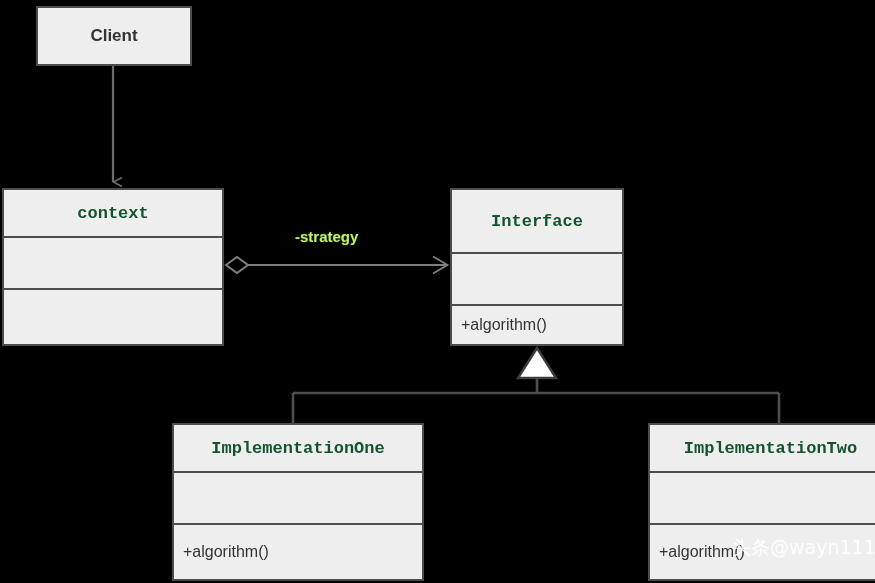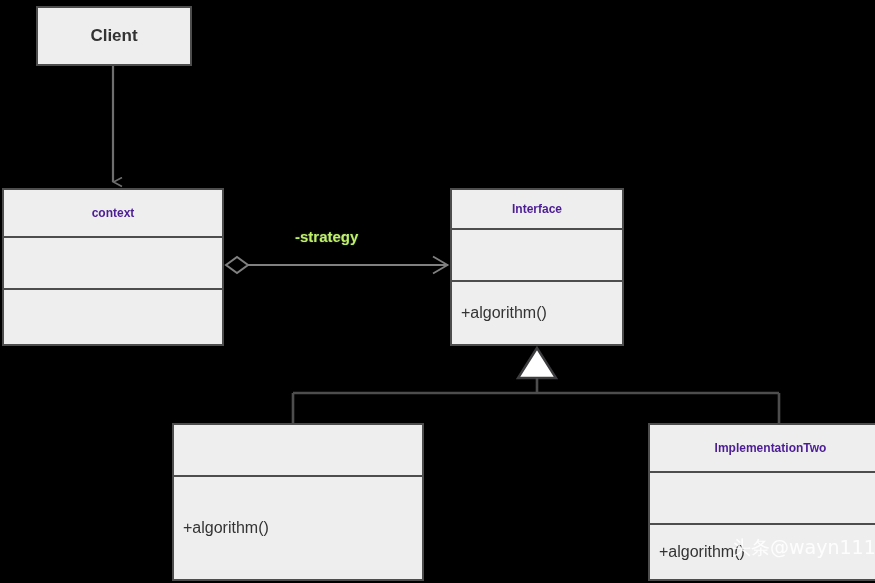--- a/index.html
+++ b/index.html
@@ -38,23 +38,24 @@
   .uml-compartment {
     box-sizing: border-box;
     position: relative;
     display: flex;
     align-items: center;
     overflow: hidden;
   }
   .comp-name {
     justify-content: center;
     font-weight: bold;
-    color: #4c1d95;
-    font-size: 12px;
+    color: #14532d;
+    font-size: 17px;
     border-bottom: 2px solid #4d4d4d;
+    font-family: Liberation Mono, monospace;
   }
   .comp-attrs {
     border-bottom: 2px solid #4d4d4d;
   }
   .comp-ops {
     padding-left: 9px;
     color: #333333;
     font-size: 16px;
     font-weight: normal;
     text-align: right;
@@ -121,26 +122,27 @@
     <div class="uml-compartment comp-plain" style="flex:1 1 auto;">Client</div>
   </div>
 
   <div class="uml-class" style="left:2px; top:188px; width:222px; height:158px;">
     <div class="uml-compartment comp-name" style="height:48px;">context</div>
     <div class="uml-compartment comp-attrs" style="height:52px;"></div>
     <div class="uml-compartment comp-ops" style="flex:1 1 auto;"></div>
   </div>
 
   <div class="uml-class" style="left:450px; top:188px; width:174px; height:158px;">
-    <div class="uml-compartment comp-name" style="height:40px;">Interface</div>
+    <div class="uml-compartment comp-name" style="height:64px;">Interface</div>
     <div class="uml-compartment comp-attrs" style="height:52px;"></div>
     <div class="uml-compartment comp-ops" style="flex:1 1 auto;">+algorithm()</div>
   </div>
 
   <div class="uml-class" style="left:172px; top:423px; width:252px; height:158px;">
+    <div class="uml-compartment comp-name" style="height:48px;">ImplementationOne</div>
     <div class="uml-compartment comp-attrs" style="height:52px;"></div>
     <div class="uml-compartment comp-ops" style="flex:1 1 auto;">+algorithm()</div>
   </div>
 
   <div class="uml-class" style="left:648px; top:423px; width:245px; height:158px;">
     <div class="uml-compartment comp-name" style="height:48px;">ImplementationTwo</div>
     <div class="uml-compartment comp-attrs" style="height:52px;"></div>
     <div class="uml-compartment comp-ops" style="flex:1 1 auto;">+algorithm()</div>
   </div>
 

